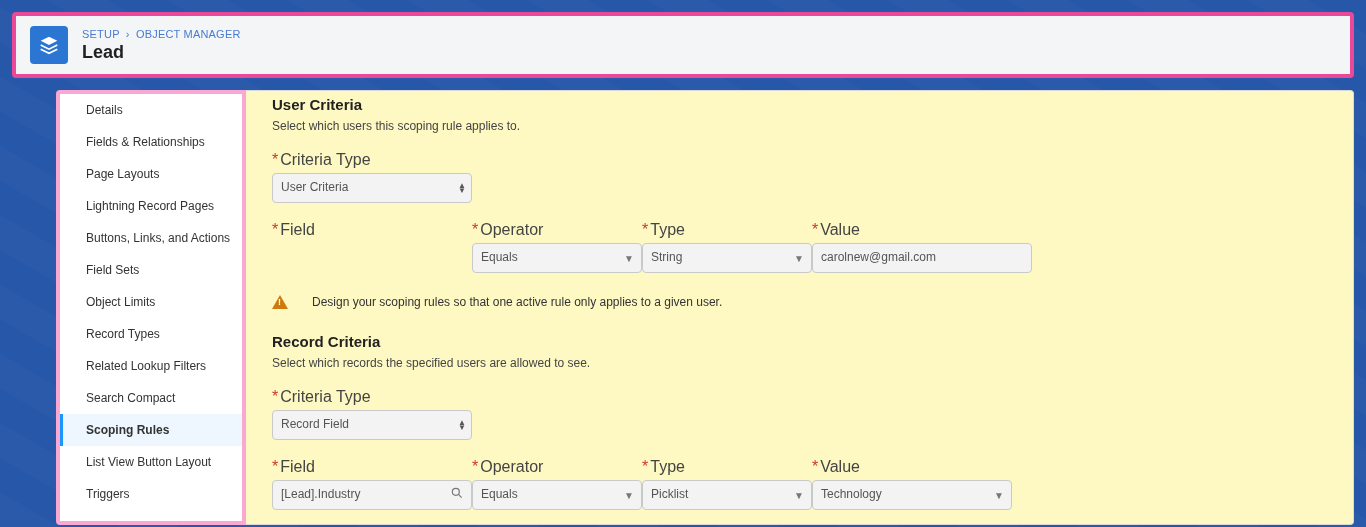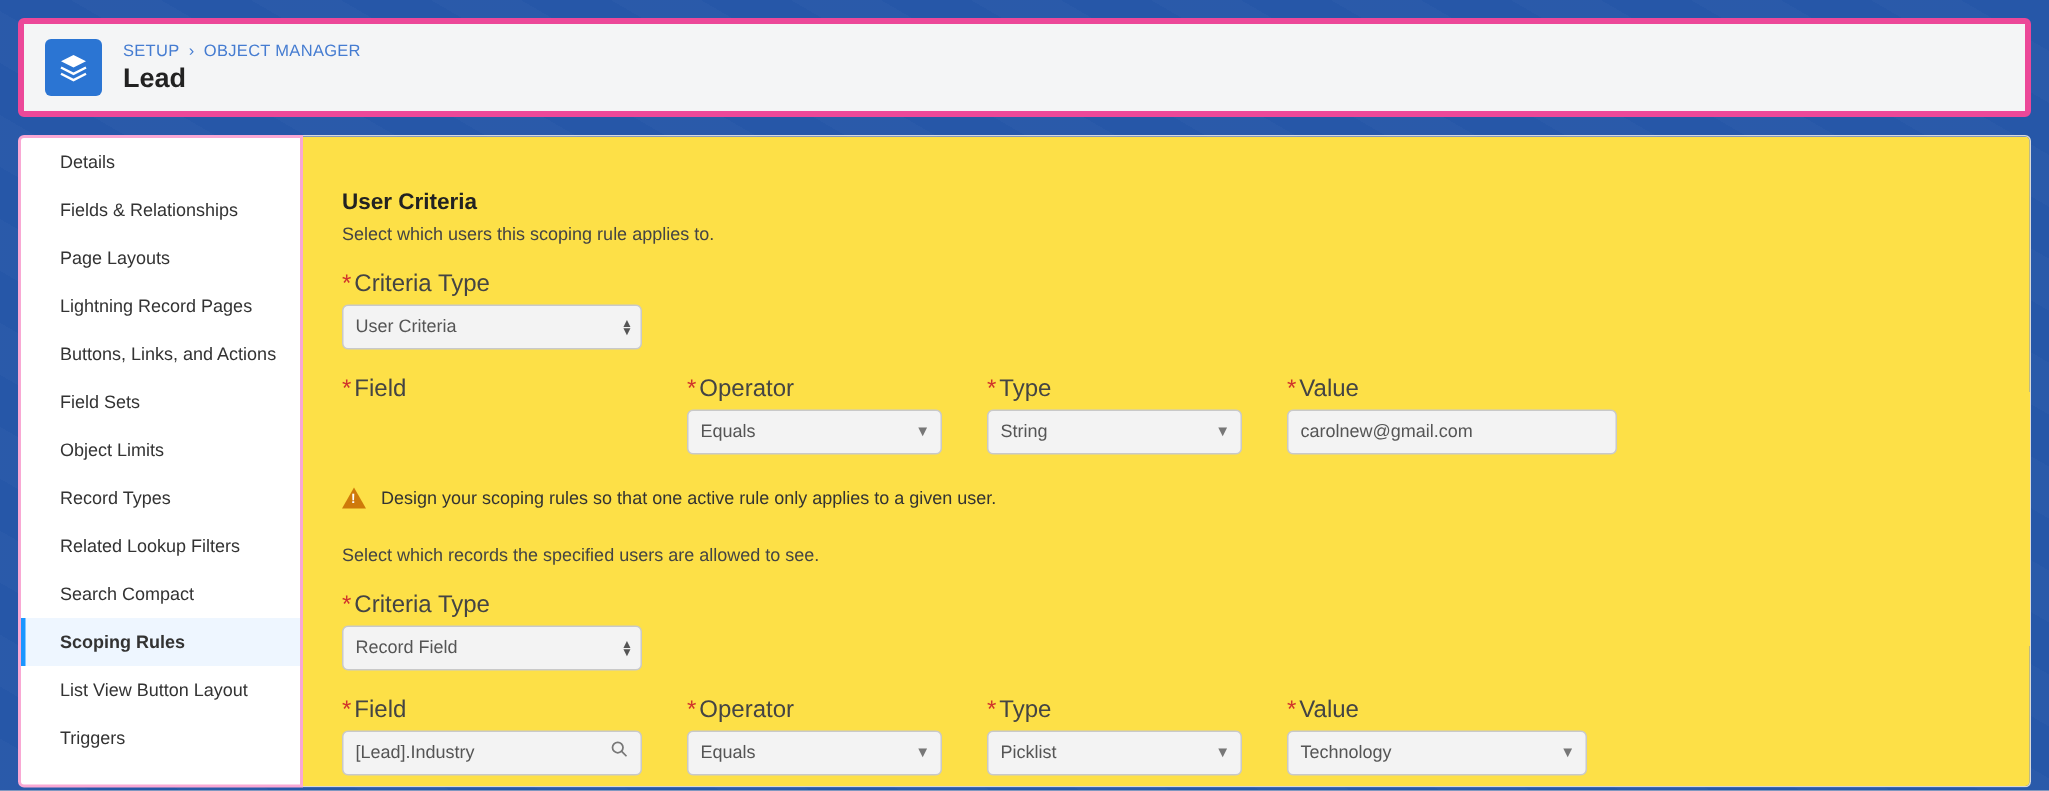--- a/index.html
+++ b/index.html
@@ -43,46 +43,47 @@
     margin-top: 2px;
   }
   .content-wrap {
     margin: 0 12px 12px 12px;
     display: flex;
     height: 435px;
   }
   .sidebar {
     width: 190px;
     background: #fff;
-    border: 2px solid #f9a8d4;
+    border: 4px solid #f9a8d4;
     border-radius: 4px 0 0 4px;
     overflow-y: auto;
     position: relative;
+    margin-left: 44px;
   }
   .side-item {
     font-size: 12px;
     color: #333;
     padding: 9px 14px 9px 26px;
     cursor: pointer;
     white-space: nowrap;
   }
   .side-item.active {
     background: #eef6ff;
     border-left: 3px solid #1b96ff;
     padding-left: 23px;
     font-weight: 700;
   }
   .main {
     flex: 1;
-    background: #fde047;
+    background: #fef9c3;
     border: 1px solid #d9d9d9;
     border-left: none;
     border-radius: 0 4px 4px 0;
     overflow-y: auto;
-    padding: 35px 26px;
+    padding: 5px 26px;
   }
   .section-title {
     font-size: 15px;
     font-weight: 700;
     color: #222;
     margin-bottom: 6px;
   }
   .section-desc {
     font-size: 12px;
     color: #444;
@@ -130,31 +131,30 @@
   .chev-down {
     position: absolute;
     right: 8px; top: 50%;
     transform: translateY(-50%);
     font-size: 10px;
     color: #777;
     pointer-events: none;
   }
   .row-fields {
     display: flex;
-    gap: 30px;
     margin-bottom: 22px;
   }
   .col { display: flex; flex-direction: column; }
   .w-200 { width: 200px; }
   .w-170 { width: 170px; }
   .w-220 { width: 220px; }
   .warning-row {
     display: flex;
     align-items: center;
-    gap: 10px;
+    gap: 24px;
     margin-bottom: 24px;
   }
   .warning-icon {
     width: 0; height: 0;
     border-left: 8px solid transparent;
     border-right: 8px solid transparent;
     border-bottom: 14px solid #cf7a0a;
     position: relative;
   }
   .warning-icon::after {
@@ -243,20 +243,21 @@
         <label class="form-label"><span class="req">*</span><span>Value</span></label>
         <div class="field-input">carolnew@gmail.com</div>
       </div>
     </div>
 
     <div class="warning-row">
       <div class="warning-icon"></div>
       <div class="warning-text">Design your scoping rules so that one active rule only applies to a given user.</div>
     </div>
 
+    <div class="section-title">Record Criteria</div>
     <div class="section-desc">Select which records the specified users are allowed to see.</div>
 
     <div class="col" style="margin-bottom:18px">
       <label class="form-label"><span class="req">*</span><span>Criteria Type</span></label>
       <div class="select-wrap w-200">
         <div class="field-select">Record Field</div>
         <div class="stepper-icons">▲<br>▼</div>
       </div>
     </div>
 

